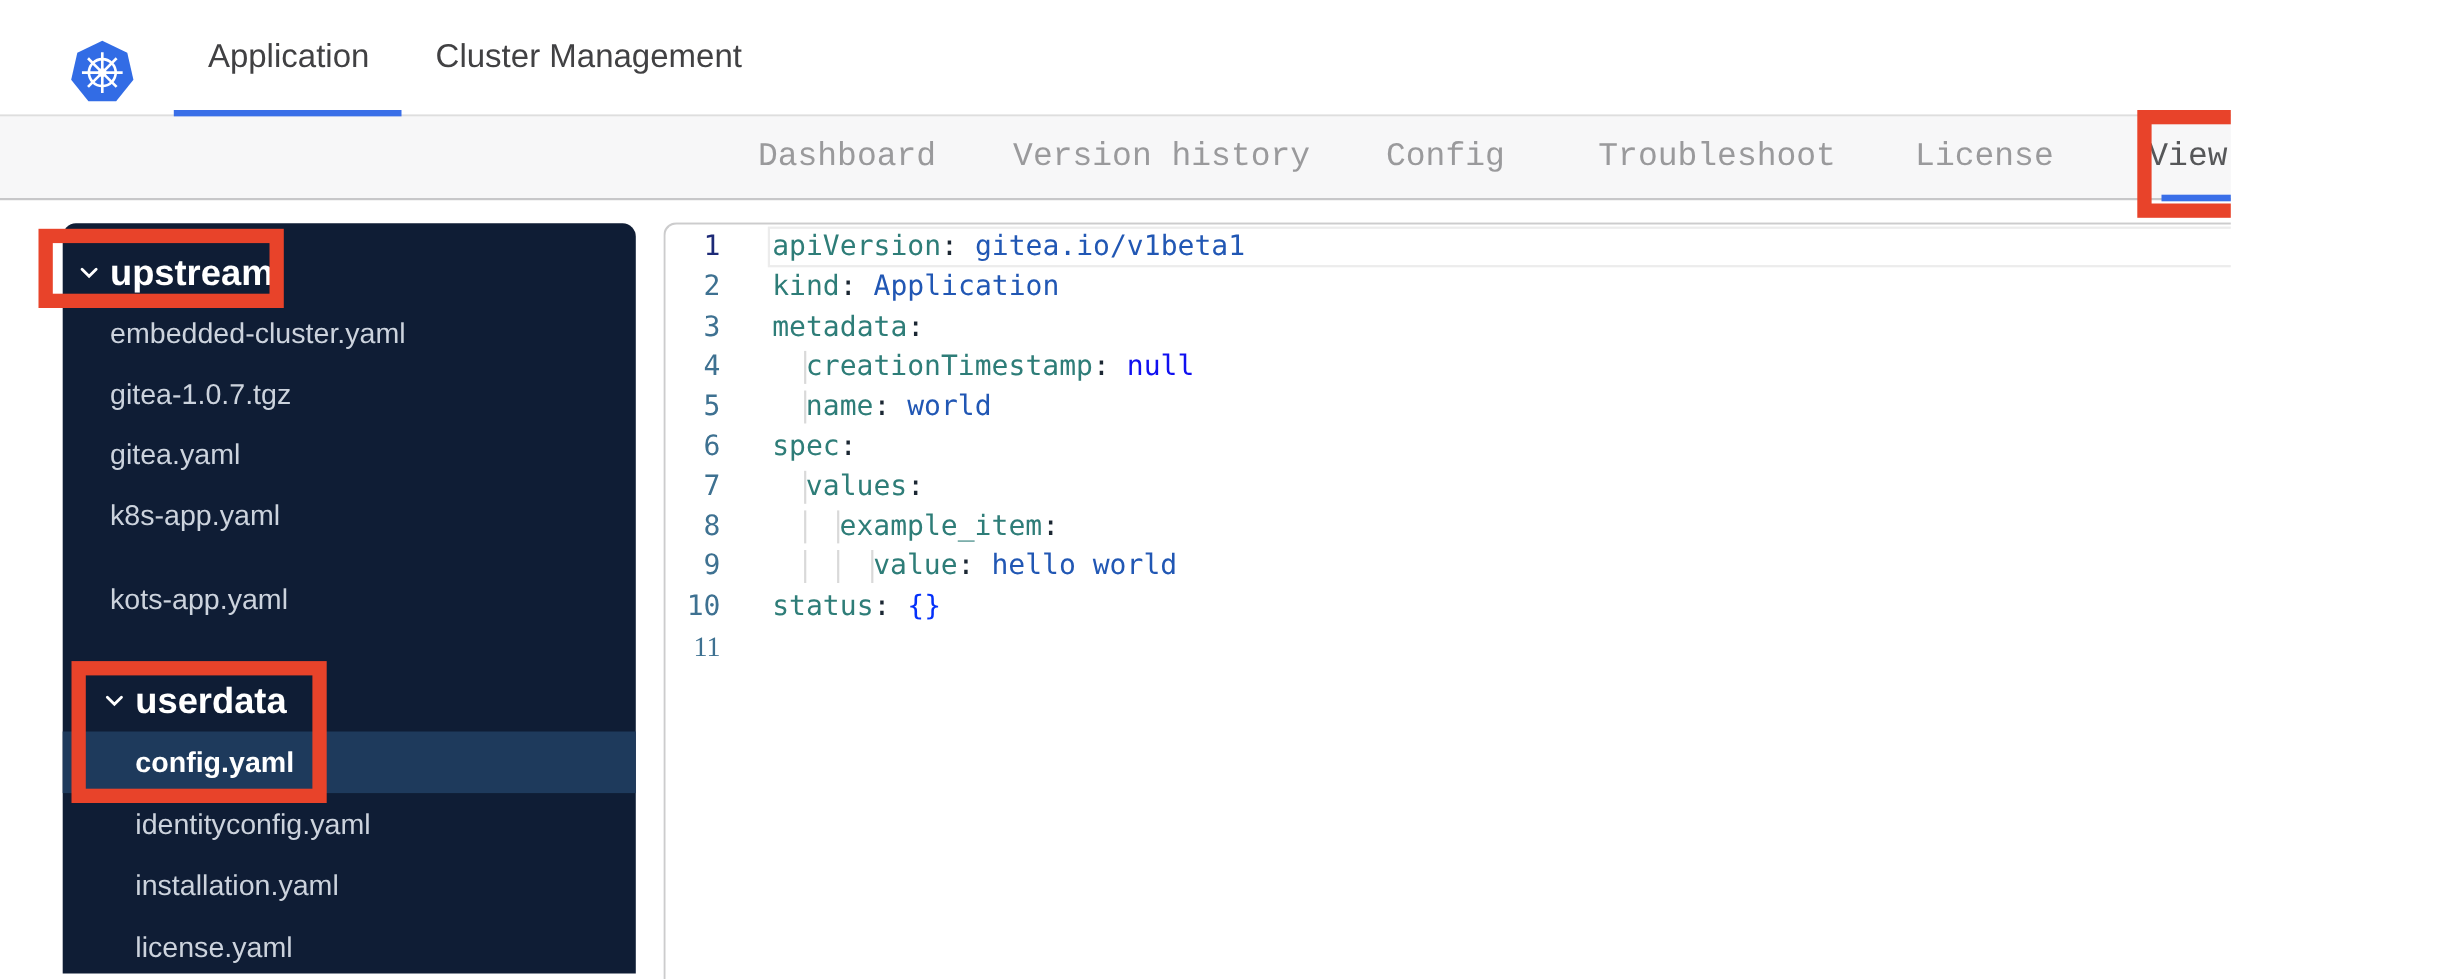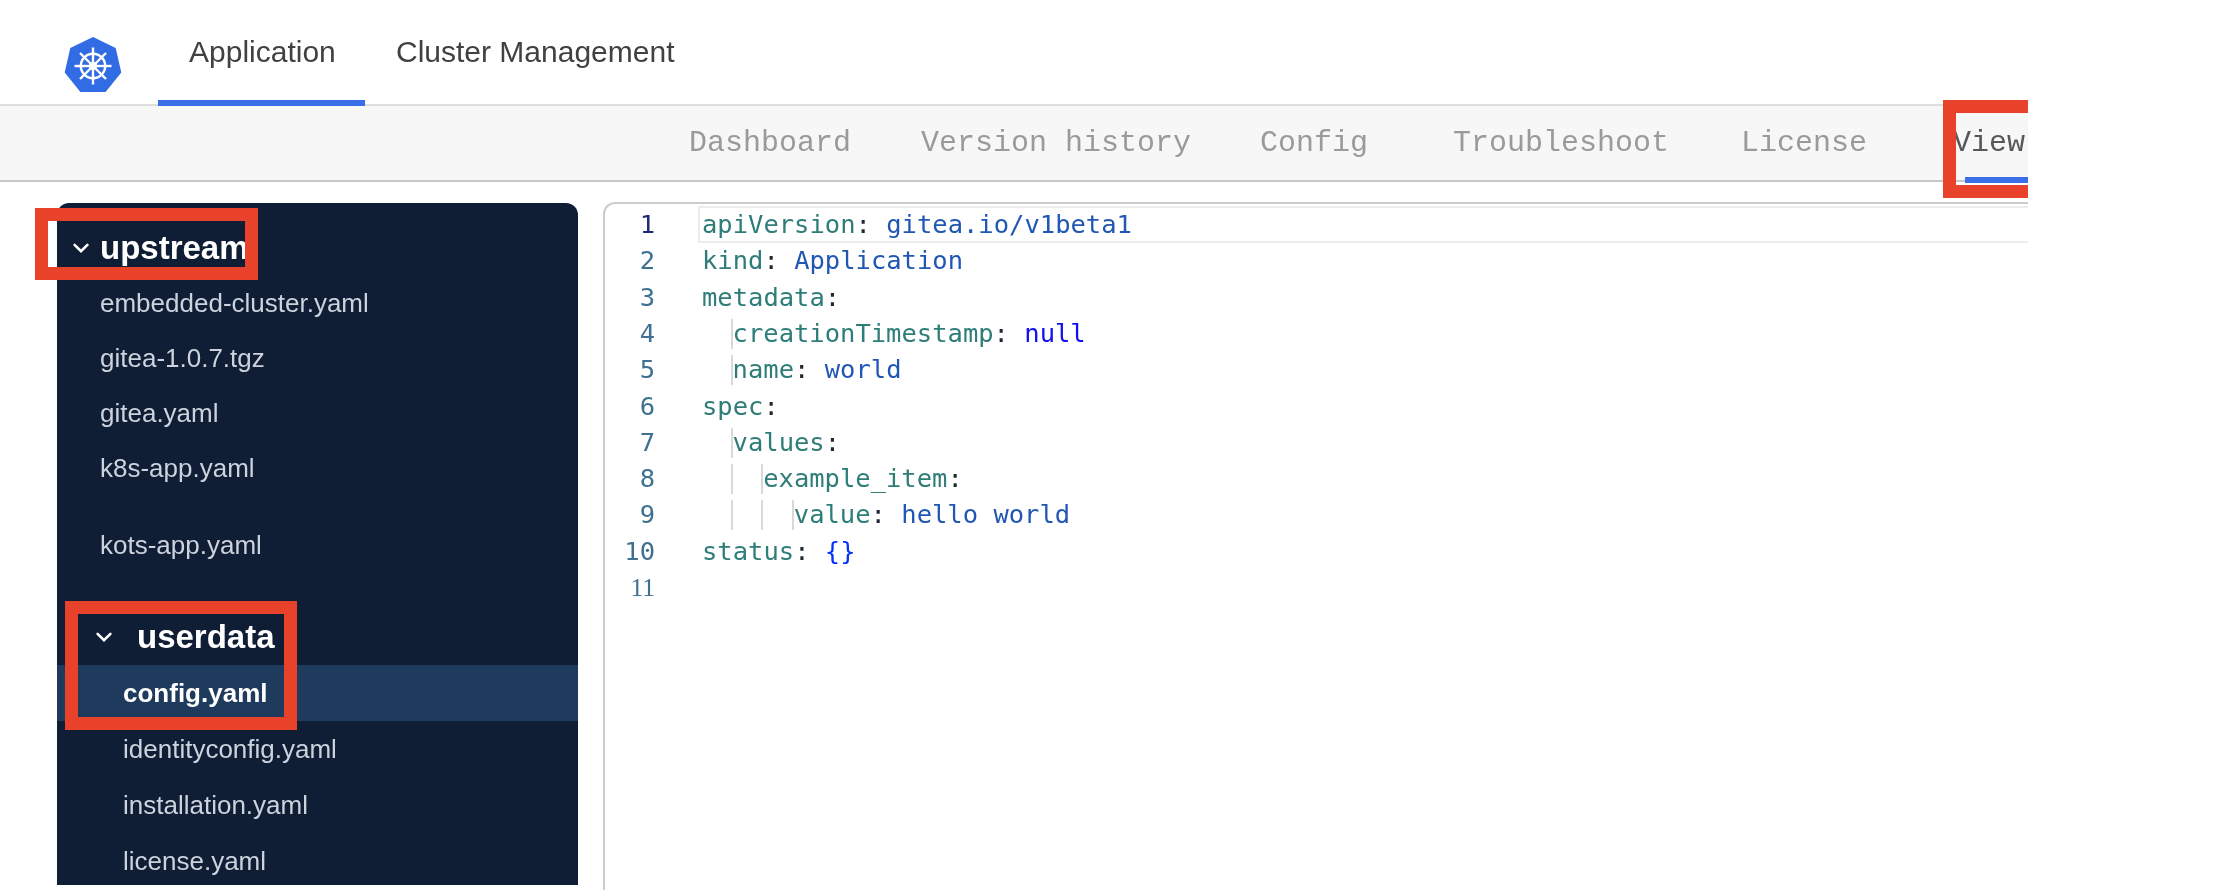--- a/index.html
+++ b/index.html
@@ -109,21 +109,21 @@
       <div class="tree-row file" style="top: 237px;">
         <span class="tree-label" style="left: 43px;">k8s-app.yaml</span>
       </div>
       <div class="tree-row file" style="top: 292px;">
         <span class="tree-label" style="left: 43px; margin-top: 44px;">kots-app.yaml</span>
       </div>
       <div class="tree-row folder" style="top: 406px;">
         <svg viewBox="0 0 14 9" class="chev" width="18" height="12" style="left: 38px;">
           <polyline points="2,2 7,7 12,2" fill="none" stroke="#ffffff" stroke-width="2" stroke-linecap="round"></polyline>
         </svg>
-        <span class="tree-label" style="left: 80px;">userdata</span>
+        <span class="tree-label" style="left: 66px;">userdata</span>
       </div>
       <div class="tree-row file selected" style="top: 462px;">
         <span class="tree-label" style="left: 66px;">config.yaml</span>
       </div>
       <div class="tree-row file" style="top: 518px;">
         <span class="tree-label" style="left: 66px;">identityconfig.yaml</span>
       </div>
       <div class="tree-row file" style="top: 574px;">
         <span class="tree-label" style="left: 66px;">installation.yaml</span>
       </div>

